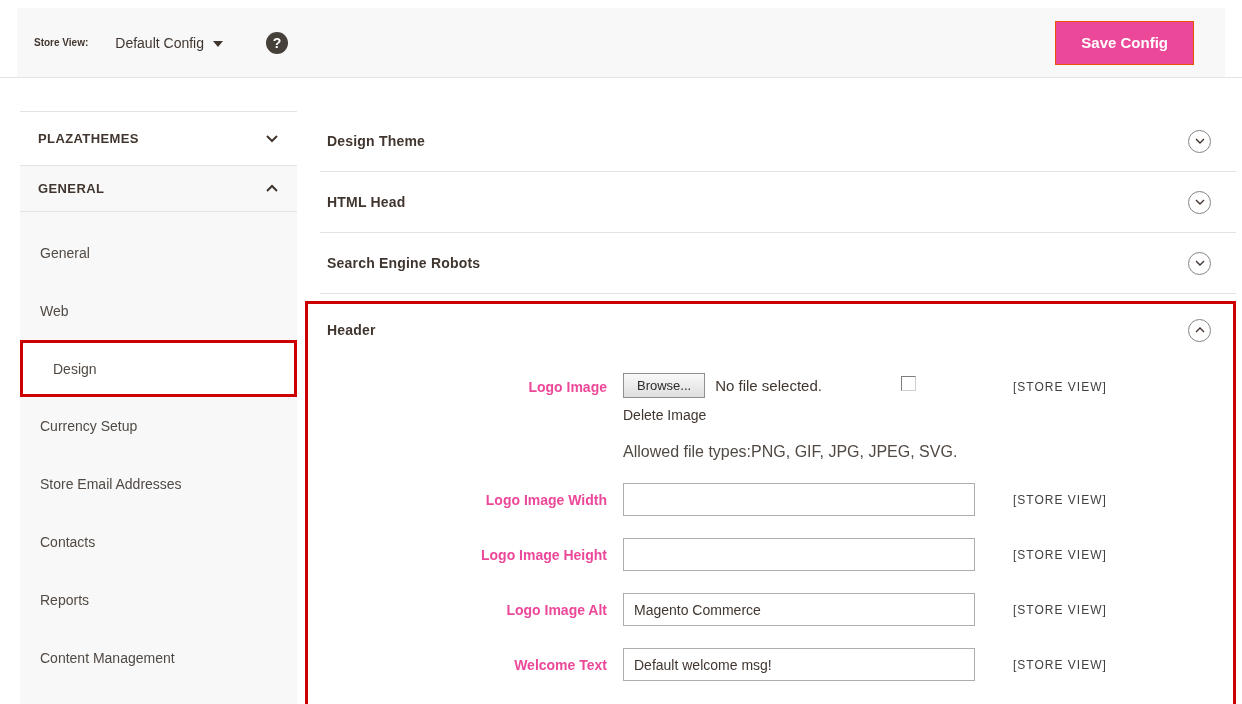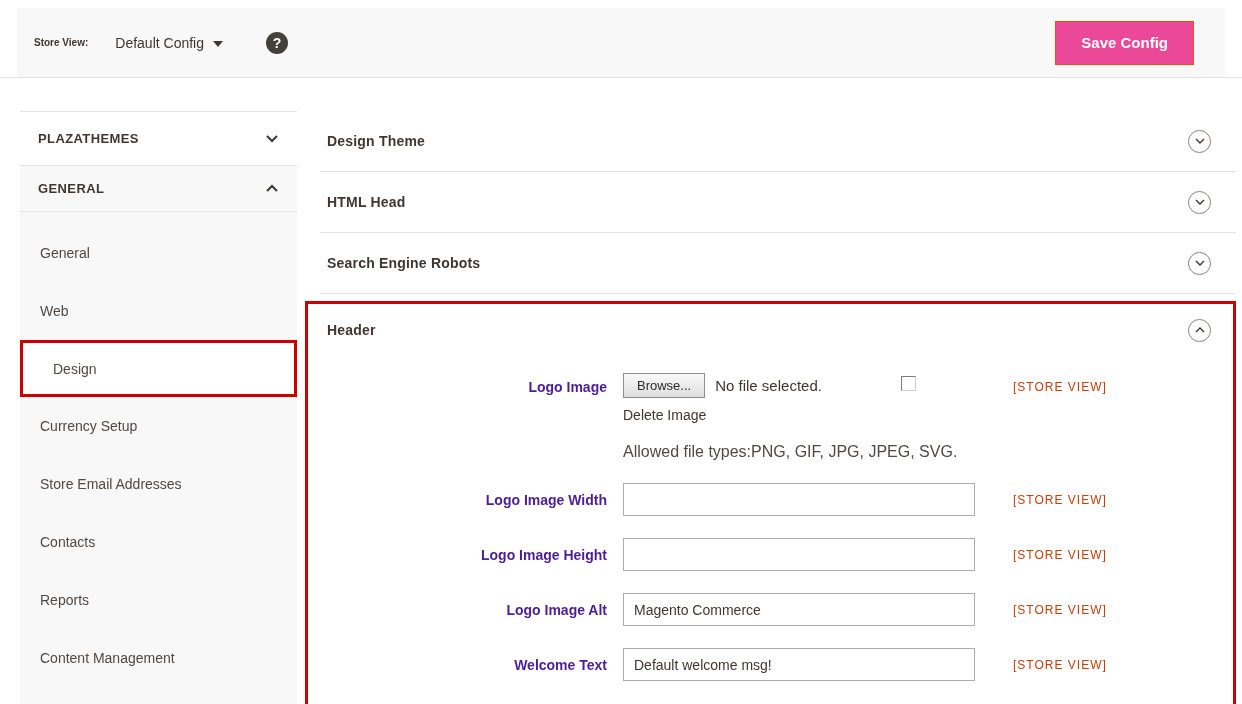--- a/index.html
+++ b/index.html
@@ -77,29 +77,29 @@
   .hl-head {
     height: 52px; display: flex; align-items: center; justify-content: space-between;
     padding-left: 19px; padding-right: 22px; cursor: pointer;
   }
   .hl-form { padding: 14px 0 19px 12px; }
 
   .form-row { display: flex; align-items: flex-start; margin-bottom: 22px; }
   .form-row:last-child { margin-bottom: 4px; }
   .form-label {
     flex: none; width: 287px; text-align: right; padding-top: 9px;
-    font-size: 14px; font-weight: 600; color: #4c1d95;
+    font-size: 14px; font-weight: 600; color: #ec4899;
   }
   .form-field { flex: none; position: relative; margin-left: 16px; width: 352px; }
   .text-input {
     width: 100%; height: 33px; border: 1px solid #adadad; background: #fff;
     padding: 0 10px; font-family: Liberation Sans, sans-serif; font-size: 14px; color: #41362f;
   }
   .scope {
-    margin-left: 38px; padding-top: 10px; font-size: 12px; color: #c2410c;
+    margin-left: 38px; padding-top: 10px; font-size: 12px; color: #404040;
     letter-spacing: 1px; white-space: nowrap;
   }
 
   .file-line { display: flex; align-items: center; padding-top: 3px; }
   .browse-btn {
     font-family: inherit; font-size: 13px; color: #2b2b2b;
     background: linear-gradient(#f9f9f9, #dedede); border: 1px solid #8f8f8f;
     border-radius: 0; padding: 4px 13px; cursor: pointer;
   }
   .file-status { margin-left: 10px; font-size: 15px; color: #41362f; white-space: nowrap; }

